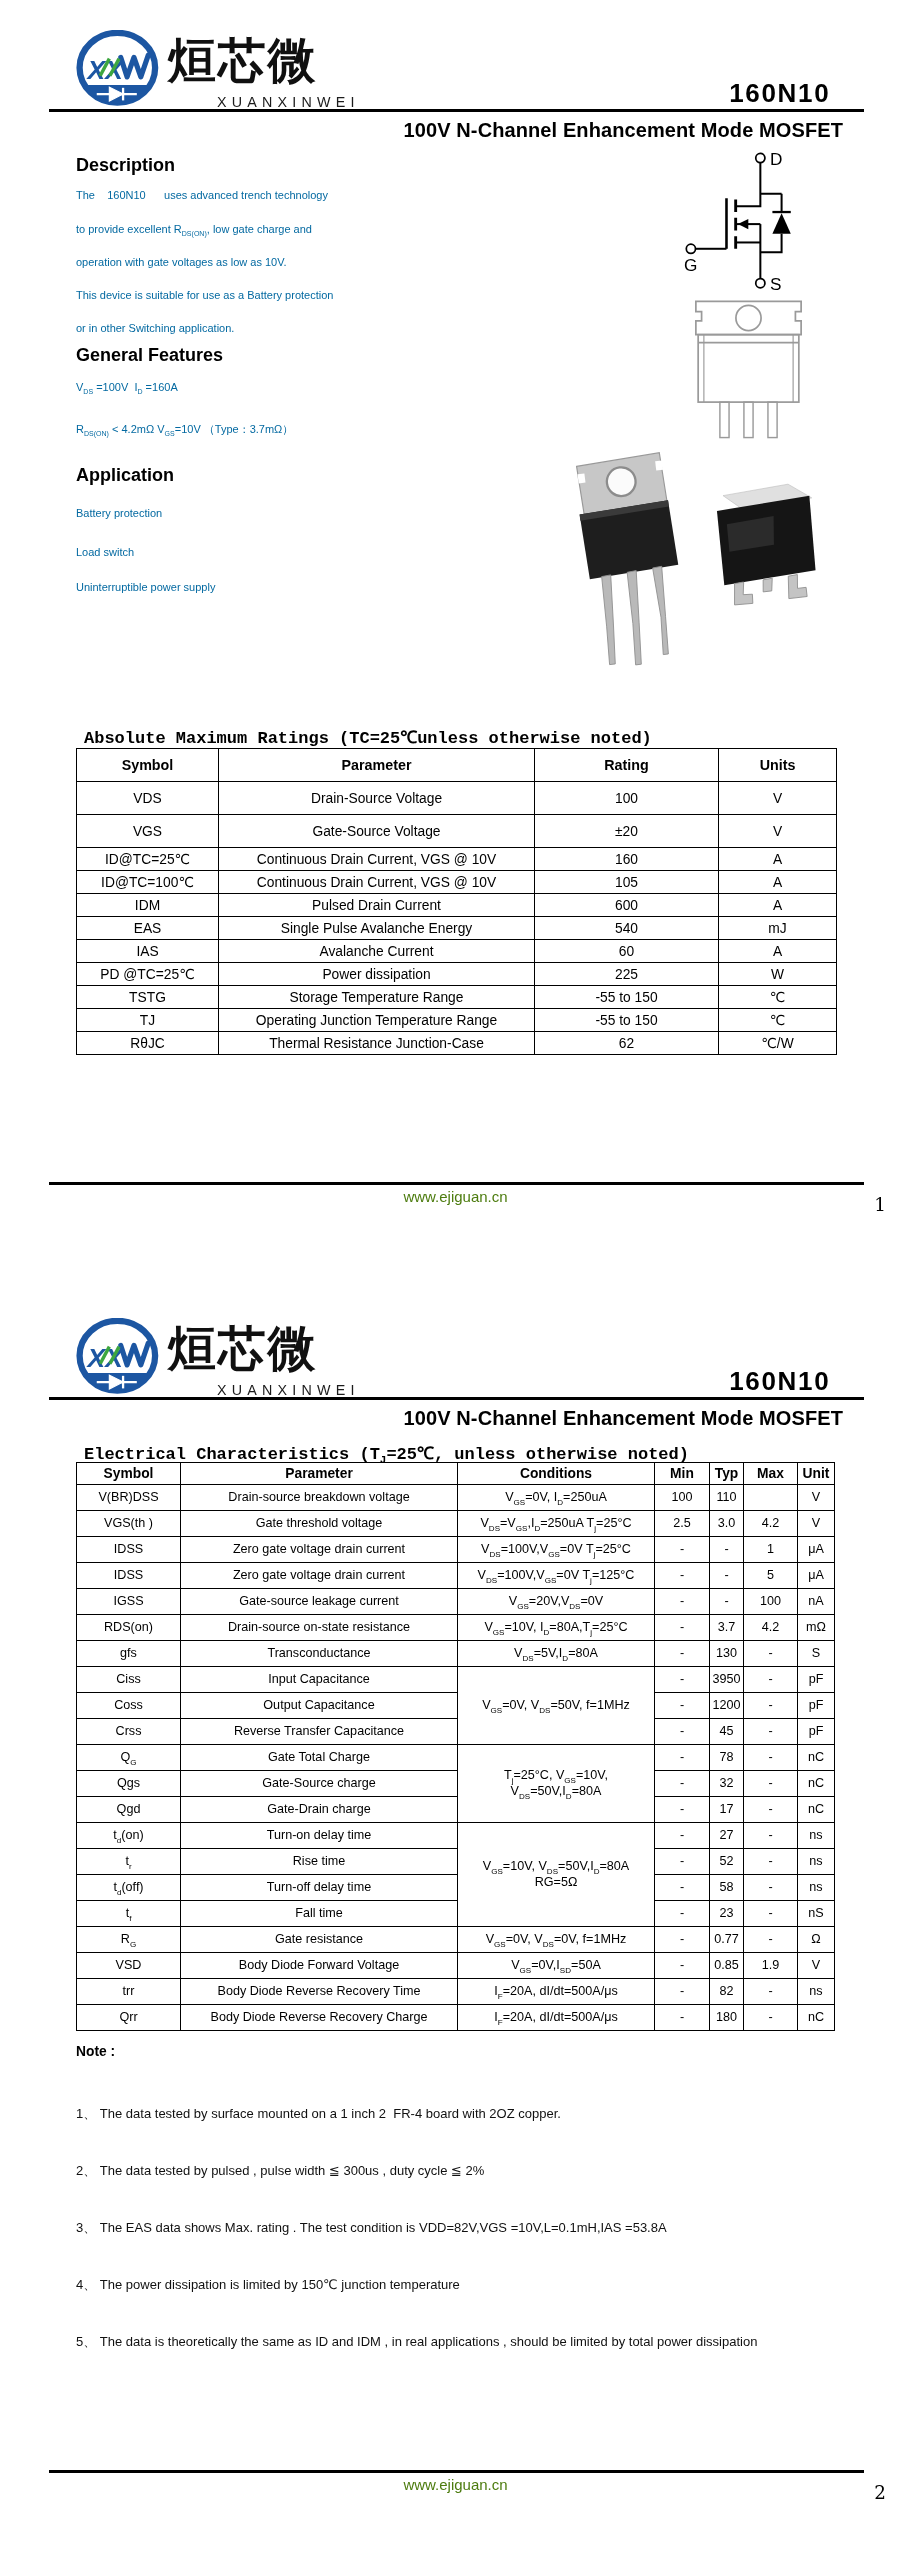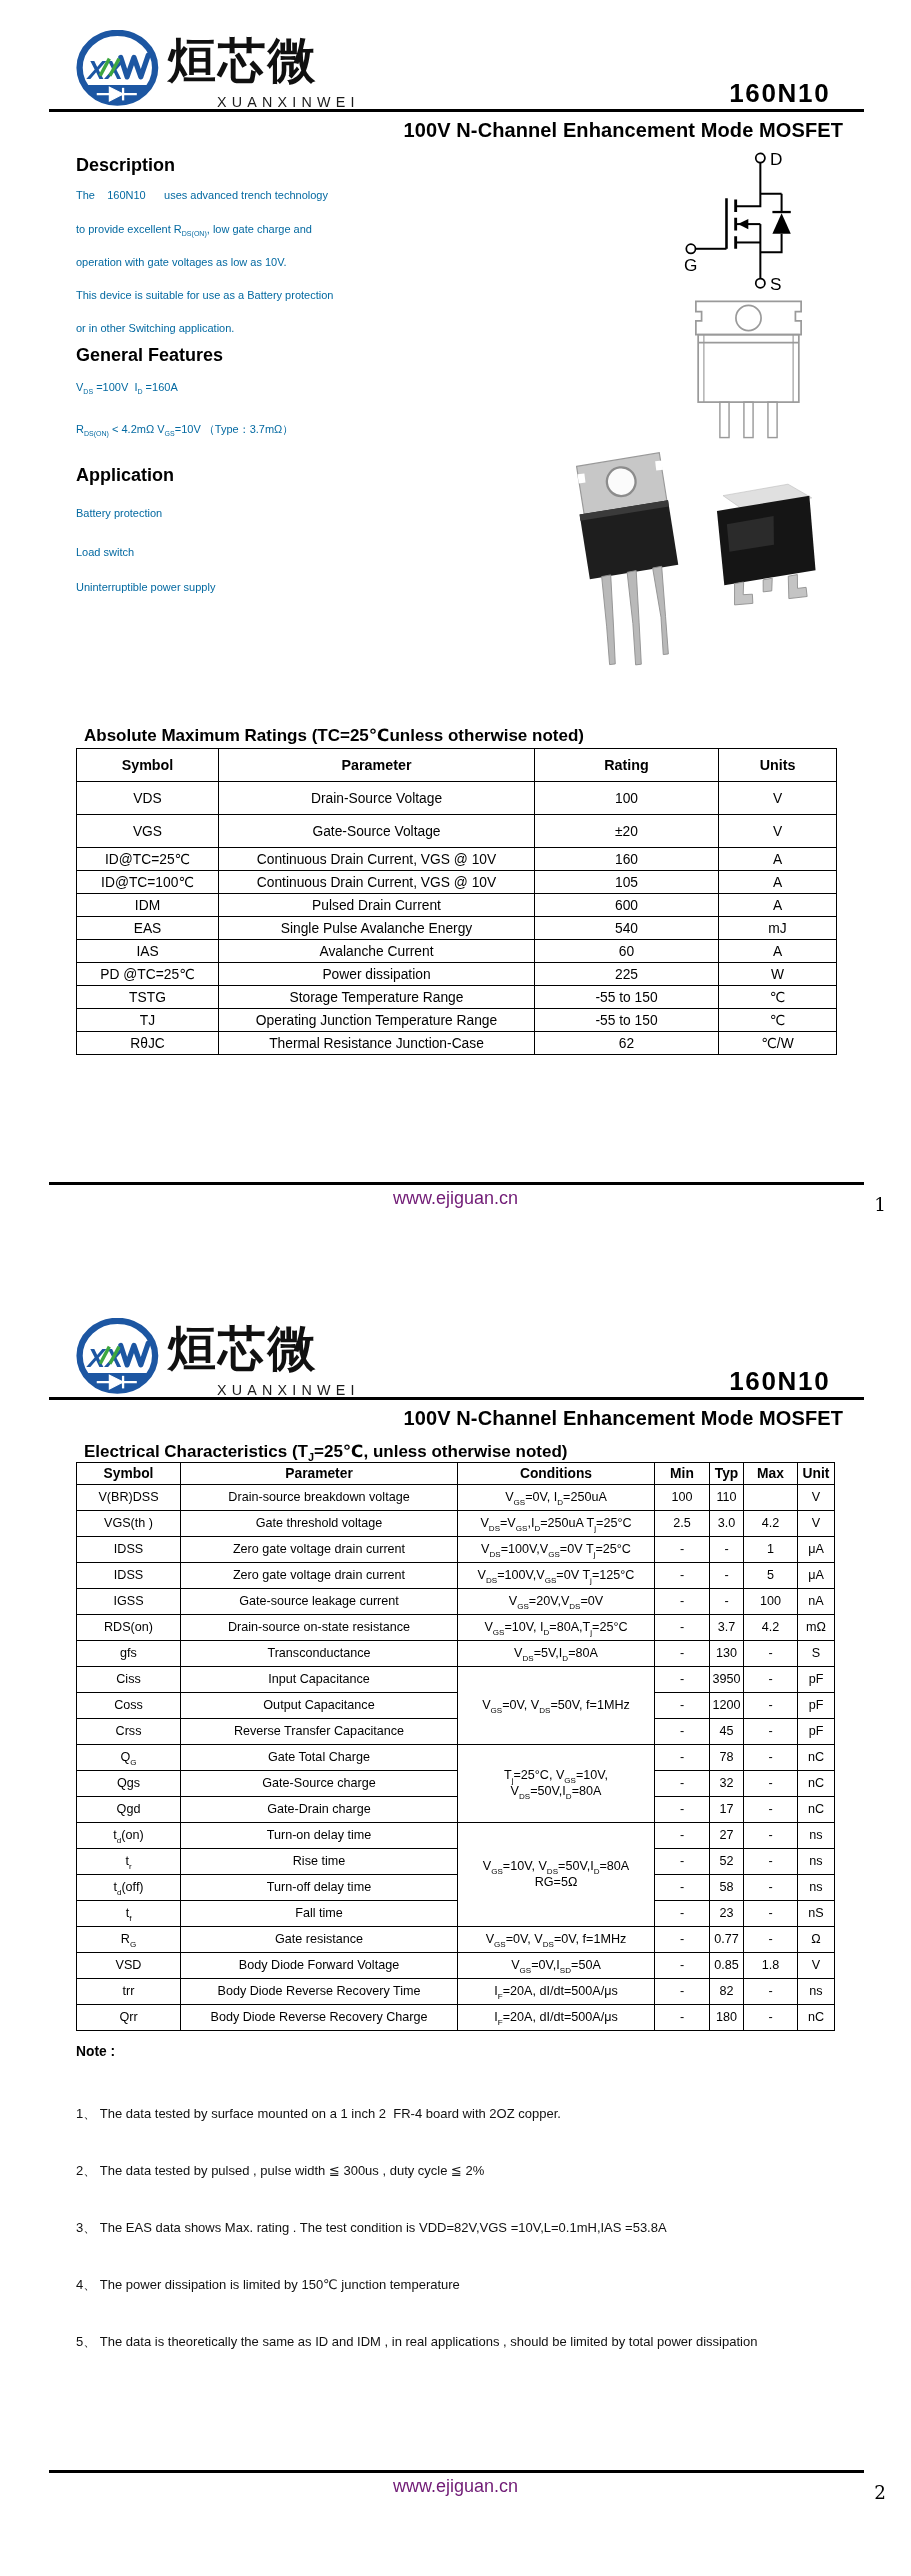--- a/index.html
+++ b/index.html
@@ -26,30 +26,30 @@
   .h1 { position:absolute; left:76px; font-size:18px; font-weight:bold; white-space:pre; }
   .txt { position:absolute; left:76px; font-size:11px; white-space:pre; color:#0369a1; }
 
   
   table { border-collapse:collapse; table-layout:fixed; position:absolute; left:76px; width:758px;
           border:1.7px solid #000; background:#fff; }
   th, td { border:1.1px solid #000; text-align:center; vertical-align:middle; overflow:hidden; padding:0 1.1px; }
   th { font-weight:bold; }
   .amr { top:748px; } .amr th { font-size:14.3px; } .amr td { font-size:13.8px; }
   .ec  { top:174px; }  .ec th { font-size:13.8px; }  .ec td { font-size:12.6px; line-height:1.25; }
-  .tbl-title { position:absolute; left:84px; font-size:17px; font-weight:bold; white-space:pre; }
+  .tbl-title { position:absolute; left:84px; font-size:17px; font-weight:bold; white-space:pre;font-family:Liberation Mono, monospace; }
 
   sub { font-size:64%; line-height:0; }
 
   .note-h { position:absolute; left:76px; top:756px; font-size:13.8px; font-weight:bold; }
   .notes { position:absolute; left:76px; top:778px; font-size:13px; line-height:19px; white-space:pre; color:#111; }
 
   
   .fut-rule { position:absolute; left:49px; top:1182px; width:815px; height:2.9px; background:#000; }
-  .fut-url  { position:absolute; left:0; top:1188px; width:100%; text-align:center; font-size:18px; color:#701a75; }
+  .fut-url  { position:absolute; left:0; top:1188px; width:100%; text-align:center; font-size:15px; color:#4d7c0f; }
   .fut-page { position:absolute; right:25px; top:1194px; font-size:18.4px; font-family:"DejaVu Serif","Liberation Serif",serif; }
 
   
   .gfx { position:absolute; }
 </style>
 </head>
 <body>
 
 <div class="page" id="page1">
 
@@ -444,21 +444,21 @@
           <td>0.77</td>
           <td>-</td>
           <td>Ω</td>
         </tr>
         <tr style="height:26px">
           <td>VSD</td>
           <td>Body Diode Forward Voltage</td>
           <td>V<sub>GS</sub>=0V,I<sub>SD</sub>=50A</td>
           <td>-</td>
           <td>0.85</td>
-          <td>1.8</td>
+          <td>1.9</td>
           <td>V</td>
         </tr>
         <tr style="height:26px">
           <td>trr</td>
           <td>Body Diode Reverse Recovery Time</td>
           <td>I<sub>F</sub>=20A, dI/dt=500A/μs</td>
           <td>-</td>
           <td>82</td>
           <td>-</td>
           <td>ns</td>

